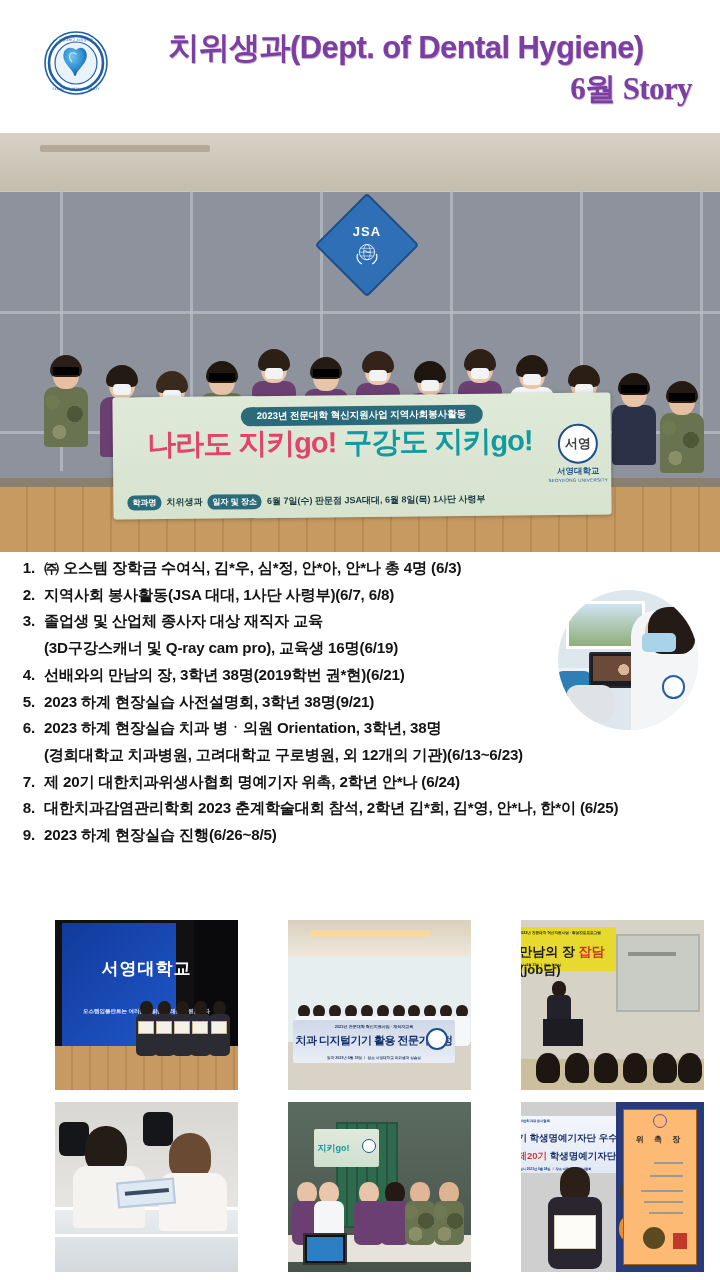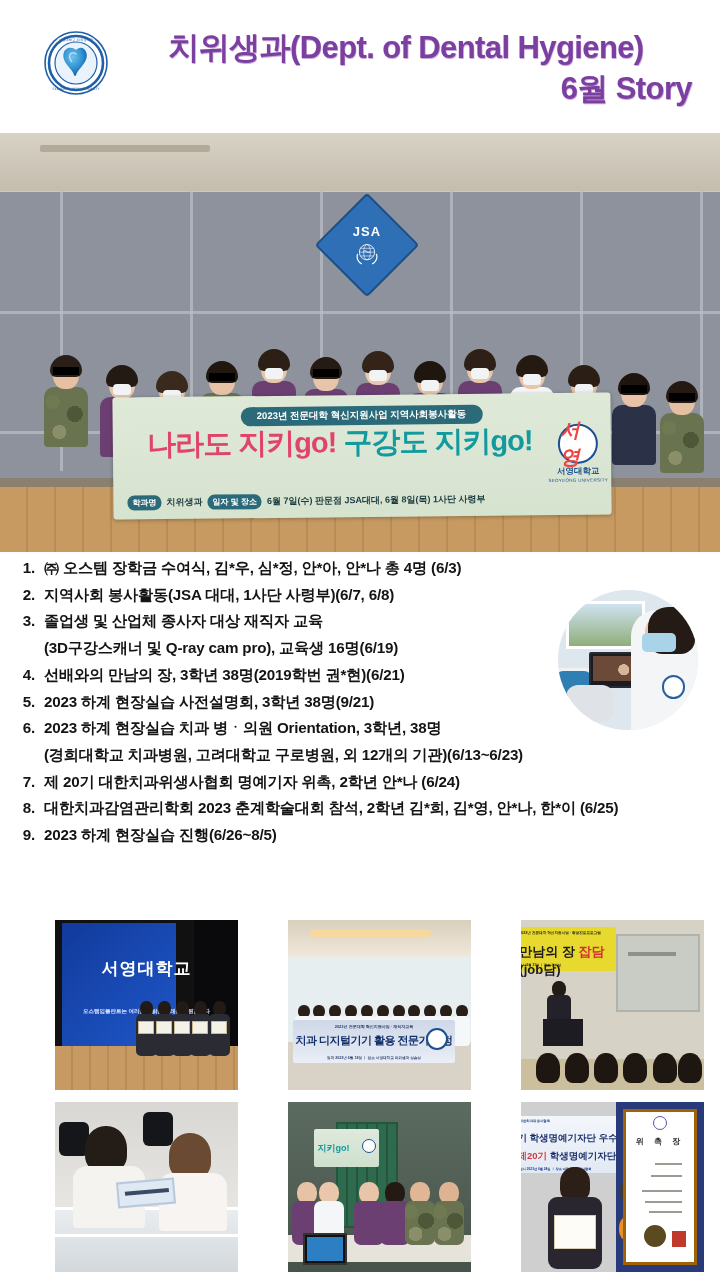--- a/index.html
+++ b/index.html
@@ -30,21 +30,21 @@
   .title-line {
     font-size: 31px;
     font-weight: 900;
     color: #7B3FA0;
     letter-spacing: -0.6px;
     line-height: 1.33;
     white-space: nowrap;
     text-shadow: 0.6px 0.6px 0 #c9a8da, -0.4px -0.4px 0 #ede3f4;
   }
   .title-line.l1 { text-align: center; }
-  .title-line.l2 { text-align: right; }
+  .title-line.l2 { text-align: right; font-family: Liberation Serif, serif; }
 
   
   .hero {
     position: absolute; left: 0; top: 133px; width: 720px; height: 419px;
     overflow: hidden;
     background: #6b7280;
   }
   .hero-wall {
     position: absolute; inset: 0;
     background:
@@ -123,21 +123,21 @@
     font-size:9px; font-weight:700; color:#1b3a3f; white-space:nowrap;
     display:flex; align-items:center; gap:5px;
   }
   .bn-tag { background:#2b6a79; color:#fff; padding:2px 5px; border-radius:7px; font-size:8px;}
   .bn-logo {
     position:absolute; right:8px; top:28px; width:50px; height:64px;
     display:flex; flex-direction:column; align-items:center; justify-content:center;
   }
   .bn-logo .ring { width:40px;height:40px;border-radius:50%;border:2px solid #1b4f8f;
     display:flex;align-items:center;justify-content:center;background:#fff;}
-  .bn-logo .ring span{ color:#ef4444;font-size:20px;font-weight:900;font-style:italic;}
+  .bn-logo .ring span{ color:#404040;font-size:13px;font-weight:900;}
   .bn-logo .uni { font-size:8.5px; font-weight:800; color:#1b4f8f; margin-top:2px; white-space:nowrap;}
   .bn-logo .uni-en { font-size:4.5px; color:#1b4f8f; letter-spacing:.3px; white-space:nowrap;}
 
   
   .list {
     position: absolute; left: 0; top: 560px; width: 720px;
     padding: 0 14px 0 18px;
   }
   .li {
     display: flex;
@@ -298,22 +298,22 @@
   .ph6 .b6 .t1{position:absolute;left:4%;top:6%;font-size:3.4px;color:#23408a;font-weight:700;}
   .ph6 .b6 .t2{position:absolute;left:2%;top:28%;font-size:9.5px;font-weight:900;color:#1b2f6b;white-space:nowrap;}
   .ph6 .b6 .t3{position:absolute;left:2%;top:60%;font-size:9.5px;font-weight:900;color:#1b2f6b;white-space:nowrap;}
   .ph6 .b6 .t3 em{color:#d23a3a;font-style:normal;}
   .ph6 .b6 .t4{position:absolute;left:4%;bottom:4%;font-size:3.2px;color:#23408a;font-weight:700;}
   .ph6 .pr{position:absolute;left:28%;bottom:2%;width:54px;}
   .ph6 .pr .h{width:30px;height:34px;background:#2b1f18;border-radius:46% 46% 34% 34%;margin:0 auto;}
   .ph6 .pr .b{width:54px;height:72px;background:#2a2630;border-radius:9px;margin-top:-4px;}
   .ph6 .pr .cert{position:absolute;left:6px;top:48px;width:42px;height:34px;background:#fdfcf6;
     border:1px solid #d7cfae;}
-  .ph6 .doc{position:absolute;left:8%;top:4%;width:84%;height:92%;background:#ffffff;
-    border:3px solid #a16207;}
+  .ph6 .doc{position:absolute;left:8%;top:4%;width:84%;height:92%;background:#fdba74;
+    border:1px solid #a16207;}
   .ph6 .doc .dt{position:absolute;left:0;right:0;top:16%;text-align:center;font-size:8px;
     font-weight:700;color:#2b2b2b;letter-spacing:4px;}
   .ph6 .doc .ln{position:absolute;right:18%;height:2px;background:#9b9b93;}
   .ph6 .doc .seal{position:absolute;left:26%;bottom:10%;width:22px;height:22px;border-radius:50%;
     background:#5b4a20;}
   .ph6 .doc .stamp{position:absolute;right:12%;bottom:10%;width:14px;height:16px;background:#c0392b;}
   .ph6 .doc .logo6{position:absolute;left:50%;top:3%;transform:translateX(-50%);
     width:14px;height:14px;border-radius:50%;border:1px solid #6b4ea0;}
   .ph6 .toy{position:absolute;left:3%;bottom:18%;width:22px;height:26px;background:#e8902a;
     border-radius:50% 50% 40% 40%;}

